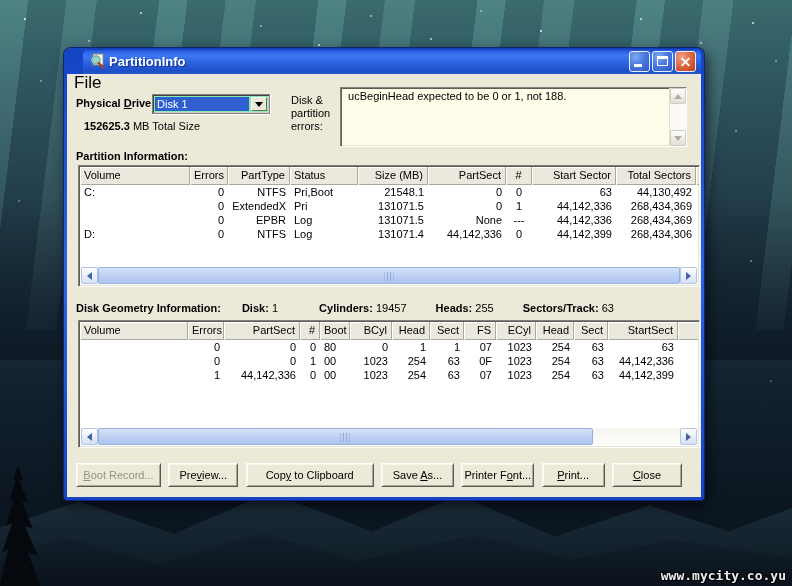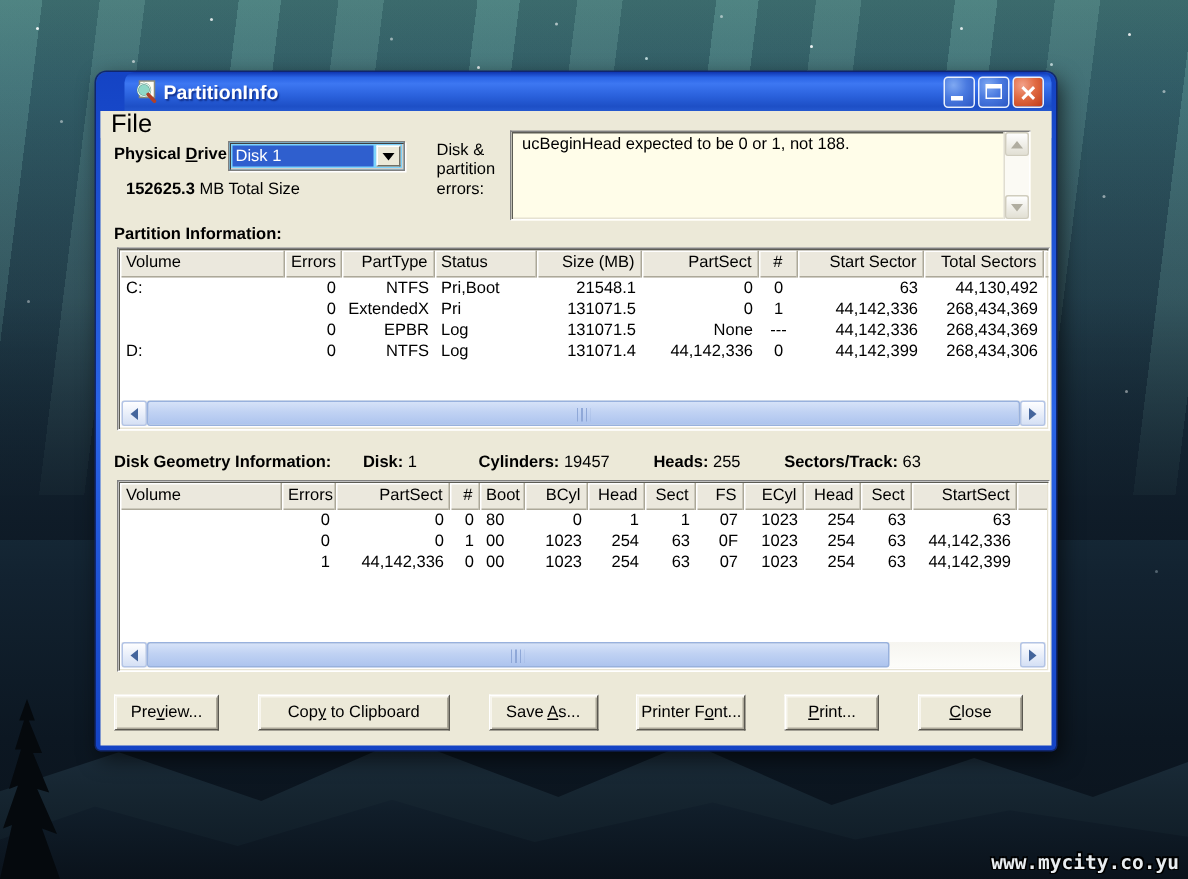--- a/index.html
+++ b/index.html
@@ -63,21 +63,21 @@
   .glyph-close-a { transform:rotate(45deg); } .glyph-close-b { transform:rotate(-45deg); }
 
   .client { position:relative; width:634px; height:423px; background:#ece9d8; overflow:hidden; }
   .menubar { height:18px; background:#ece9d8; display:flex; align-items:center; }
   .menu-item { font-size:17px; padding:0 7px; color:#000; }
 
   .label { position:absolute; font-size:11px; color:#000; }
   .bold { font-weight:bold; }
 
   
-  .combo { position:absolute; left:85px; top:20px; width:118px; height:20px; background:#7dd3fc;
+  .combo { position:absolute; left:85px; top:20px; width:118px; height:20px; background:#86efac;
         border:1px solid #808080; box-shadow: inset 1px 1px 0 #404040, inset -1px -1px 0 #d4d0c8, 1px 1px 0 #fff;
         display:flex; }
   .combo-sel { flex:1; margin:2px; background:#2f5fce; color:#fff; font-size:11px; padding:1px 2px; white-space:nowrap; overflow:hidden; }
   .combo-btn { width:16px; margin:2px 2px 2px 0; background:#ece9d8;
         border:1px solid; border-color:#fff #716f64 #716f64 #fff; display:flex; align-items:center; justify-content:center; }
   .combo-arrow { width:0; height:0; border-left:4px solid transparent; border-right:4px solid transparent; border-top:5px solid #000; }
 
   
   .errorbox { position:absolute; left:273px; top:13px; width:347px; height:60px; background:#fffde9;
         border:1px solid; border-color:#808080 #fff #fff #808080;
@@ -362,20 +362,21 @@
               <span class="hsb-grip"></span>
             </div>
           </div>
         <div class="hsb-btn">
             <span class="tri-right"></span>
           </div>
       </div>
     </div>
 
     <div class="btn-row">
+      <button class="btn w85 disabled" disabled=""><span></span><u>B</u><span>oot Record...</span></button>
       <button class="btn w70"><span>Pre</span><u>v</u><span>iew...</span></button>
       <button class="btn w109"><span>Cop</span><u>y</u><span> to Clipboard</span></button>
       <button class="btn w73"><span>Save </span><u>A</u><span>s...</span></button>
       <button class="btn w73"><span>Printer F</span><u>o</u><span>nt...</span></button>
       <button class="btn w63"><span></span><u>P</u><span>rint...</span></button>
       <button class="btn w70"><span></span><u>C</u><span>lose</span></button>
     </div>
   </div>
 </div>
 

